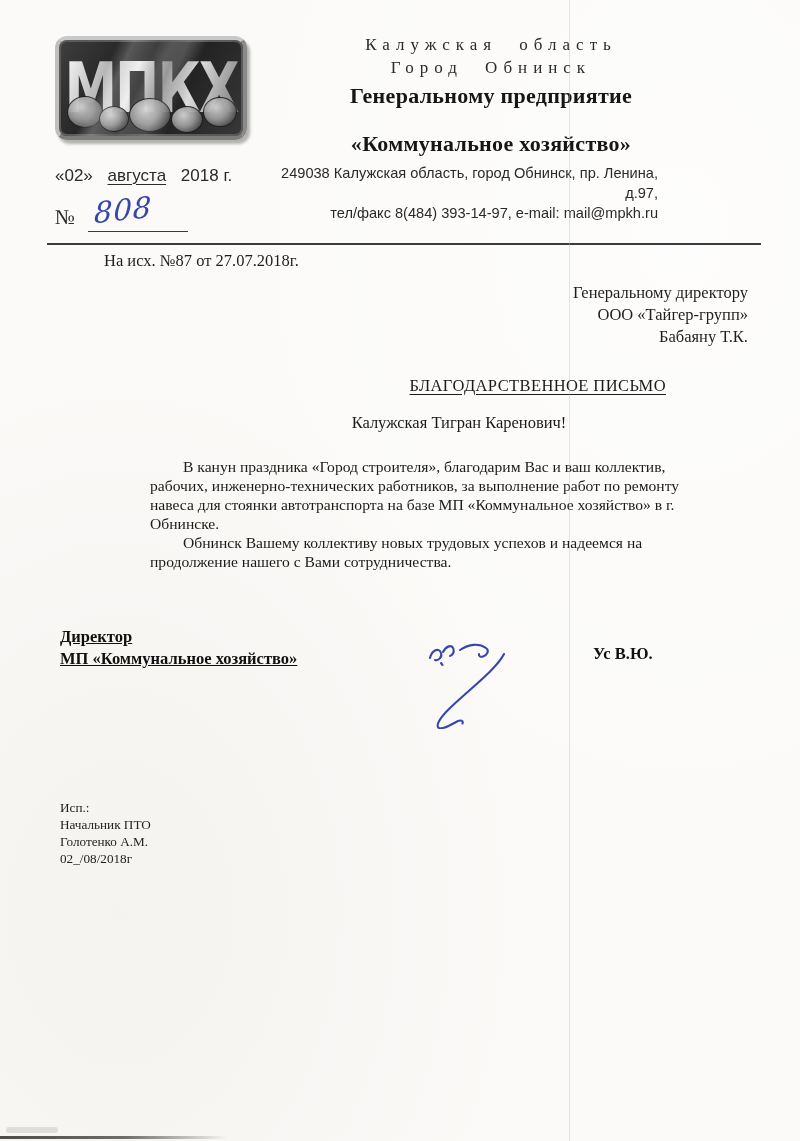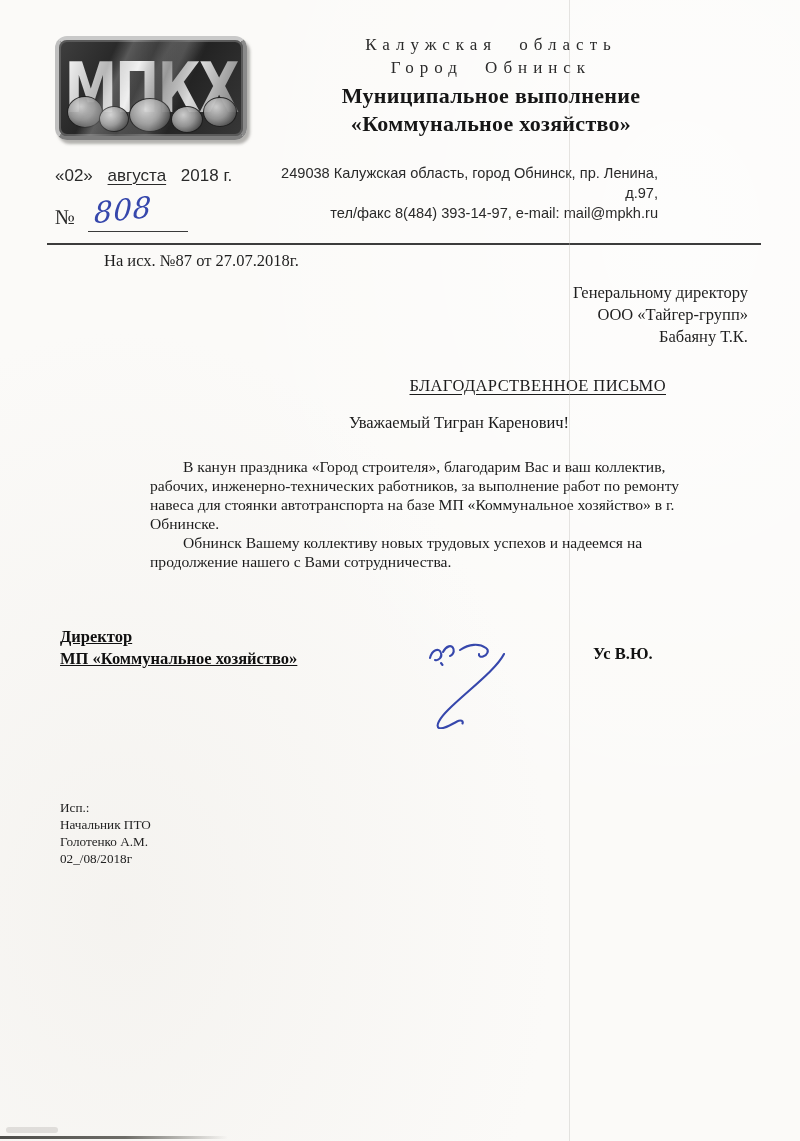--- a/index.html
+++ b/index.html
@@ -38,21 +38,21 @@
     -webkit-text-fill-color:transparent;
   }
   .cloud {
     position:absolute; border-radius:50%;
     background: radial-gradient(circle at 38% 32%, #dadada, #9c9c9c 45%, #474747 82%);
     border:1px solid #1e1e1e; opacity:.92;
   }
   
   .header-block { position:absolute; left:252px; top:33px; width:478px; text-align:center; }
   .header-region { font-size:17px; letter-spacing:6px; word-spacing:12px; color:#2b2b2b; line-height:23px; }
-  .header-org { font-size:22px; font-weight:bold; color:#161616; line-height:28px; letter-spacing:.3px; }
+  .header-org { font-size:22px; font-weight:bold; color:#161616; line-height:28px; letter-spacing:.3px;margin-top:20px; }
   .header-org.first { margin-top:3px; }
   
   .date-line { position:absolute; left:55px; top:166px; font-family:"Liberation Sans", sans-serif; font-size:17px; color:#2a2a2a; }
   .date-line .part { margin-right:10px; }
   .date-line .underlined { text-decoration:underline; text-underline-offset:3px; }
   .address { position:absolute; left:250px; top:163px; width:408px; text-align:right;
              font-family:"Liberation Sans", sans-serif; font-size:14.6px; line-height:20px; color:#2a2a2a; }
   .number-sign { position:absolute; left:55px; top:205px; font-size:21px; color:#2a2a2a; }
   .number-hw { position:absolute; left:94px; top:193px; font-size:29px; font-style:italic;
                font-family:"DejaVu Serif", serif; color:#3647ac;
@@ -96,21 +96,21 @@
     <span class="cloud" style="left:40px; top:66px; width:30px; height:26px;"></span>
     <span class="cloud" style="left:70px; top:58px; width:42px; height:34px;"></span>
     <span class="cloud" style="left:112px;top:66px; width:32px; height:27px;"></span>
     <span class="cloud" style="left:144px;top:57px; width:34px; height:30px;"></span>
     <div class="logo-sheen"></div>
   </div>
 
   <div class="header-block">
     <div class="header-region">Калужская область</div>
     <div class="header-region">Город Обнинск</div>
-    <div class="header-org first">Муниципальное выполнение</div>
+    <div class="header-org first">Генеральному предприятие</div>
     <div class="header-org">«Коммунальное хозяйство»</div>
   </div>
 
   <div class="date-line">
     <span class="part">«02»</span>
     <span class="part underlined">августа</span>
     <span class="part">2018 г.</span>
   </div>
   <div class="address">
     <div>249038 Калужская область, город Обнинск, пр. Ленина, д.97,</div>
@@ -127,21 +127,21 @@
   <div class="recipient">
     <div>Генеральному директору</div>
     <div>ООО «Тайгер-групп»</div>
     <div>Бабаяну Т.К.</div>
   </div>
 
   <div class="title-wrap">
     <span class="title">БЛАГОДАРСТВЕННОЕ ПИСЬМО</span>
   </div>
   <div class="salutation-wrap">
-    <span class="salutation">Уважаемый Тигран Каренович!</span>
+    <span class="salutation">Калужская Тигран Каренович!</span>
   </div>
 
   <div class="body-block">
     <div class="body-line indent">В канун праздника «Город строителя», благодарим Вас и ваш коллектив,</div>
     <div class="body-line">рабочих, инженерно-технических работников, за выполнение работ по ремонту</div>
     <div class="body-line">навеса для стоянки автотранспорта на базе МП «Коммунальное хозяйство» в г.</div>
     <div class="body-line">Обнинске.</div>
     <div class="body-line indent">Обнинск Вашему коллективу новых трудовых успехов и надеемся на</div>
     <div class="body-line">продолжение нашего с Вами сотрудничества.</div>
   </div>

